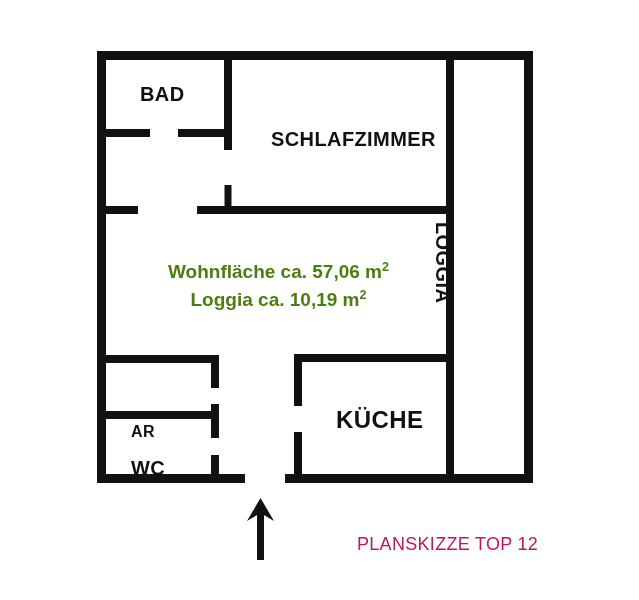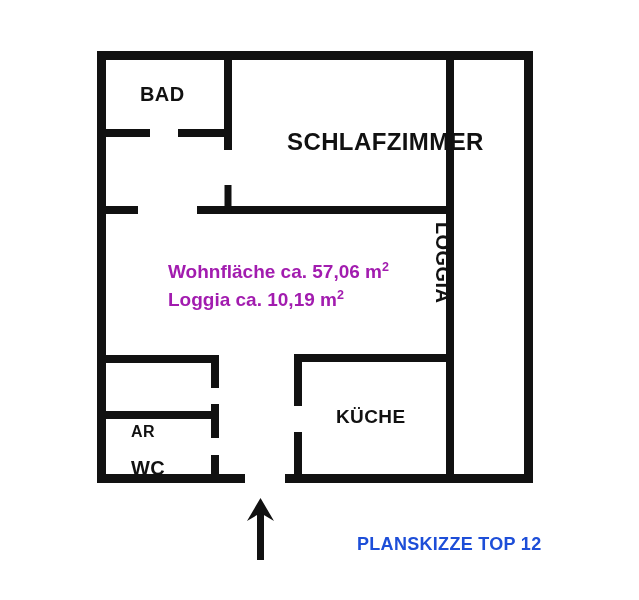--- a/index.html
+++ b/index.html
@@ -10,20 +10,21 @@
   }
   body {
     font-family: "Liberation Sans", sans-serif;
   }
   #stage {
     position: relative;
     width: 639px;
     height: 600px;
     background: #ffffff;
     overflow: hidden;
+    text-align: center;
   }
   #plan-svg {
     position: absolute;
     left: 0;
     top: 0;
     width: 639px;
     height: 600px;
     display: block;
   }
   .wall {
@@ -49,74 +50,74 @@
     color: #111111;
     white-space: nowrap;
     letter-spacing: 0.4px;
   }
   #label-bad {
     left: 140px;
     top: 83px;
     font-size: 20px;
   }
   #label-schlafzimmer {
-    left: 287px;
+    left: 271px;
     top: 128px;
-    font-size: 24px;
+    font-size: 20px;
   }
   #label-ar {
     left: 131px;
     top: 381px;
     font-size: 16px;
     margin-top: 42px;
   }
   #label-wc {
     left: 131px;
     top: 457px;
     font-size: 20px;
   }
   #label-kueche {
     left: 336px;
     top: 406px;
-    font-size: 19px;
+    font-size: 24px;
   }
   #label-loggia {
     left: 454px;
     top: 222px;
     font-size: 20px;
     transform: rotate(90deg);
     transform-origin: left top;
     white-space: nowrap;
   }
 
   #area-block {
     position: absolute;
     left: 168px;
     top: 258px;
     font-family: "Liberation Sans", sans-serif;
     font-weight: bold;
     font-size: 19px;
-    color: #a21caf;
+    color: #4d7c0f;
     line-height: 1.45;
   }
   #area-block div { white-space: nowrap; }
   sup {
     font-size: 0.66em;
     vertical-align: super;
     line-height: 0;
   }
 
   #plan-caption {
     position: absolute;
     left: 357px;
     top: 534px;
     font-family: "Liberation Sans", sans-serif;
-    font-weight: bold;
+    font-weight: normal;
     font-size: 18px;
-    color: #1d4ed8;
+    color: #be185d;
     letter-spacing: 0.3px;
     white-space: nowrap;
   }
 </style>
 </head>
 <body>
 
 <div id="stage">
 
   <svg id="plan-svg" viewBox="0 0 639 600">

